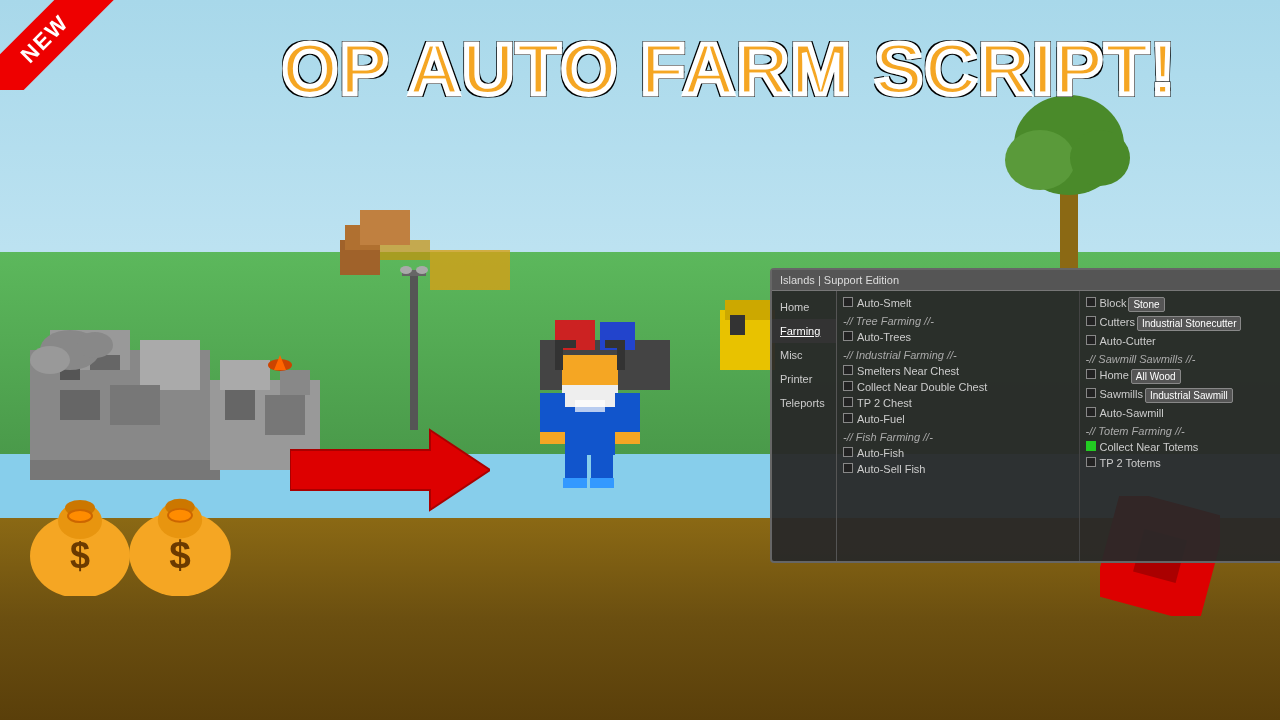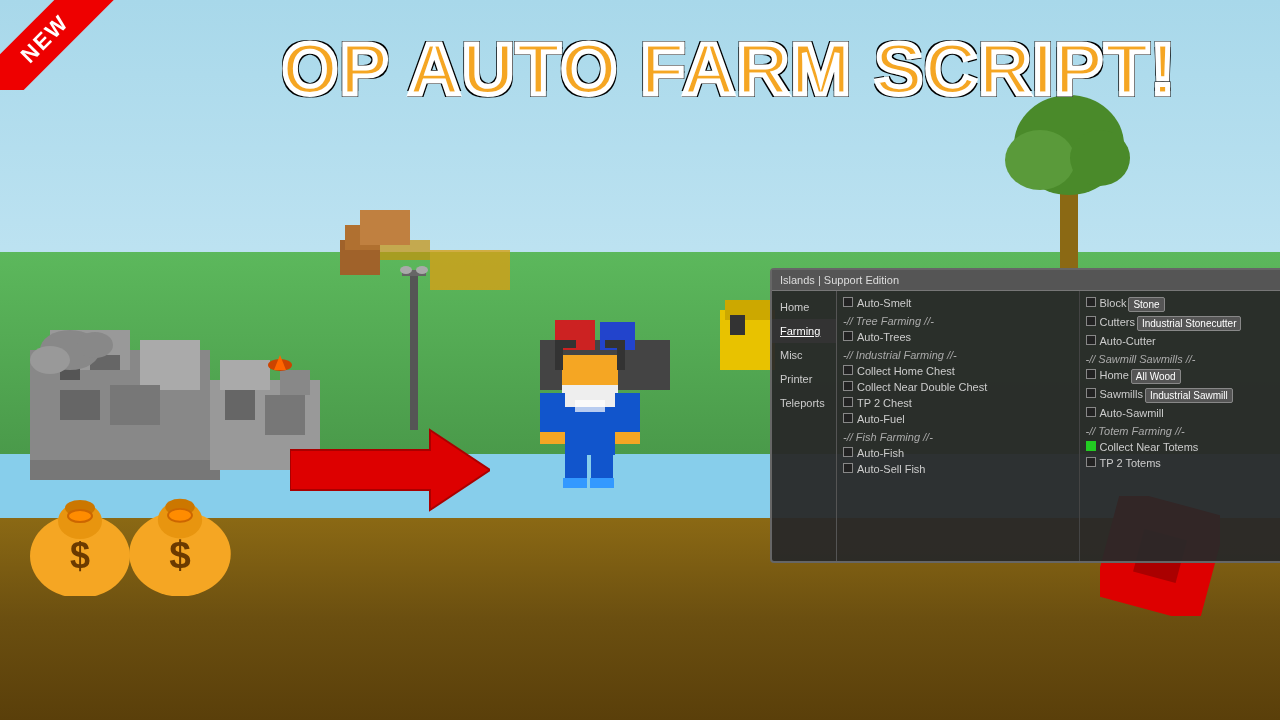--- a/index.html
+++ b/index.html
@@ -436,21 +436,21 @@
             <span>Auto-Smelt</span>
           </div>
           <div class="ui-section-header">-// Tree Farming //-</div>
           <div class="ui-item">
             <span class="ui-checkbox"></span>
             <span>Auto-Trees</span>
           </div>
           <div class="ui-section-header">-// Industrial Farming //-</div>
           <div class="ui-item">
             <span class="ui-checkbox"></span>
-            <span>Collect Home Chest</span>
+            <span>Smelters Near Chest</span>
           </div>
           <div class="ui-item">
             <span class="ui-checkbox"></span>
             <span>Collect Near Double Chest</span>
           </div>
           <div class="ui-item">
             <span class="ui-checkbox"></span>
             <span>TP 2 Chest</span>
           </div>
           <div class="ui-item">

